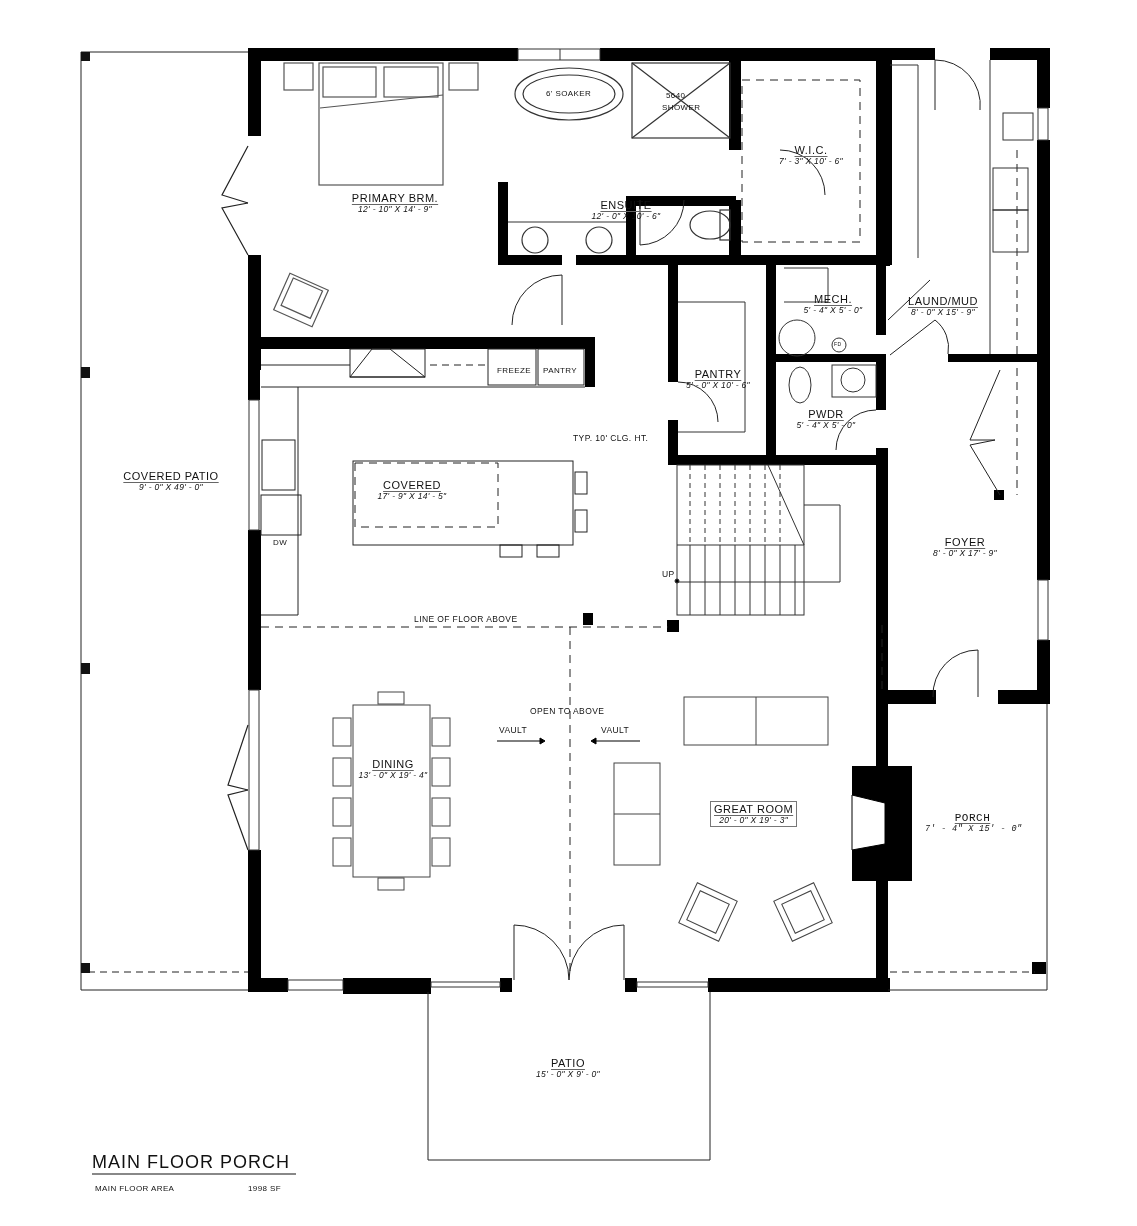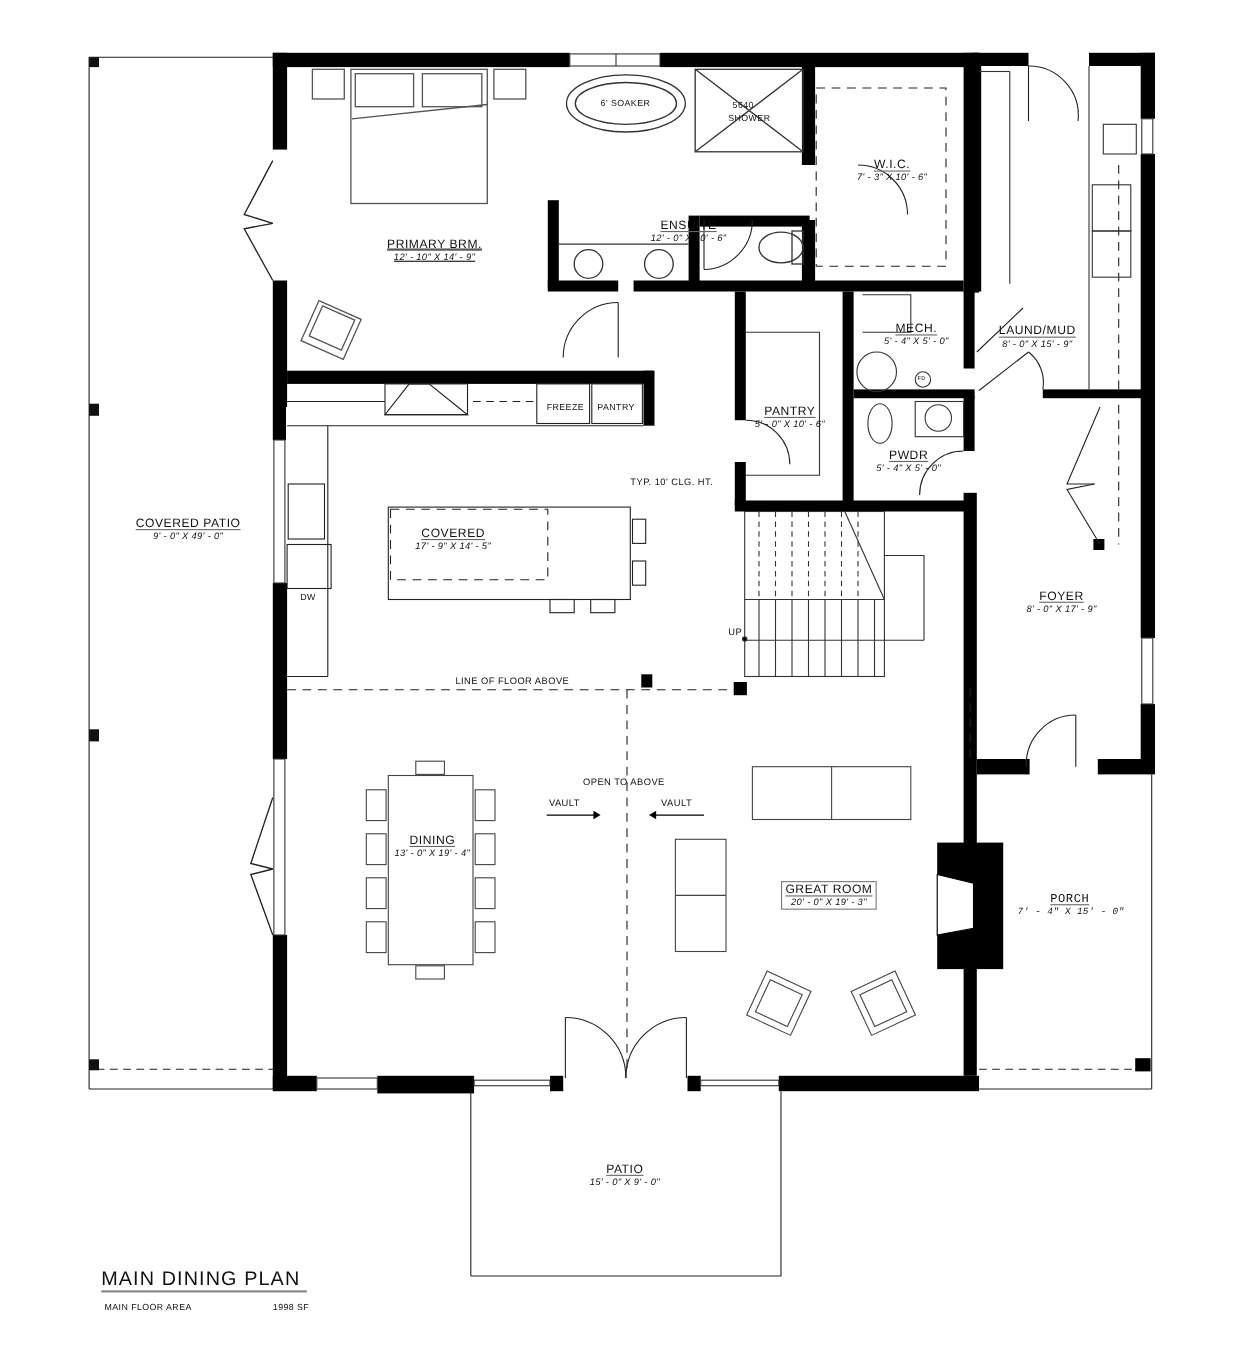--- a/index.html
+++ b/index.html
@@ -271,21 +271,21 @@
   </g>
 
   <g stroke="#000" stroke-width="1" fill="#000">
     <line x1="497" y1="741" x2="540" y2="741"></line>
     <polygon points="540,738 545,741 540,744"></polygon>
     <line x1="596" y1="741" x2="640" y2="741"></line>
     <polygon points="596,738 591,741 596,744"></polygon>
   </g>
 </svg>
 
-<div class="lbl" style="left:330px;top:216px;width:130px;text-decoration:underline;">
+<div class="lbl" style="left:330px;top:192px;width:130px;">
   <div class="name">PRIMARY BRM.</div>
   <div class="dim">12' - 10" X 14' - 9"</div>
 </div>
 <div class="lbl" style="left:566px;top:155px;width:120px;margin-top:44px;">
   <div class="name">ENSUITE</div>
   <div class="dim">12' - 0" X 10' - 6"</div>
 </div>
 <div class="lbl" style="left:770px;top:144px;width:82px;">
   <div class="name">W.I.C.</div>
   <div class="dim">7' - 3" X 10' - 6"</div>
@@ -343,15 +343,15 @@
 <div class="applabel" style="left:273px;top:538px;">DW</div>
 <div class="applabel" style="left:834px;top:341px;font-size:5px;">FD</div>
 
 <div class="note" style="left:573px;top:433px;">TYP. 10' CLG. HT.</div>
 <div class="note" style="left:414px;top:614px;">LINE OF FLOOR ABOVE</div>
 <div class="note" style="left:530px;top:706px;">OPEN TO ABOVE</div>
 <div class="note" style="left:499px;top:725px;">VAULT</div>
 <div class="note" style="left:601px;top:725px;">VAULT</div>
 <div class="note" style="left:662px;top:569px;">UP</div>
 
-<div id="title">MAIN DINING PLAN</div>
+<div id="title">MAIN FLOOR PORCH</div>
 <div id="area-label">MAIN FLOOR AREA</div>
 <div id="area-value">1998 SF</div>
 
 </body></html>

